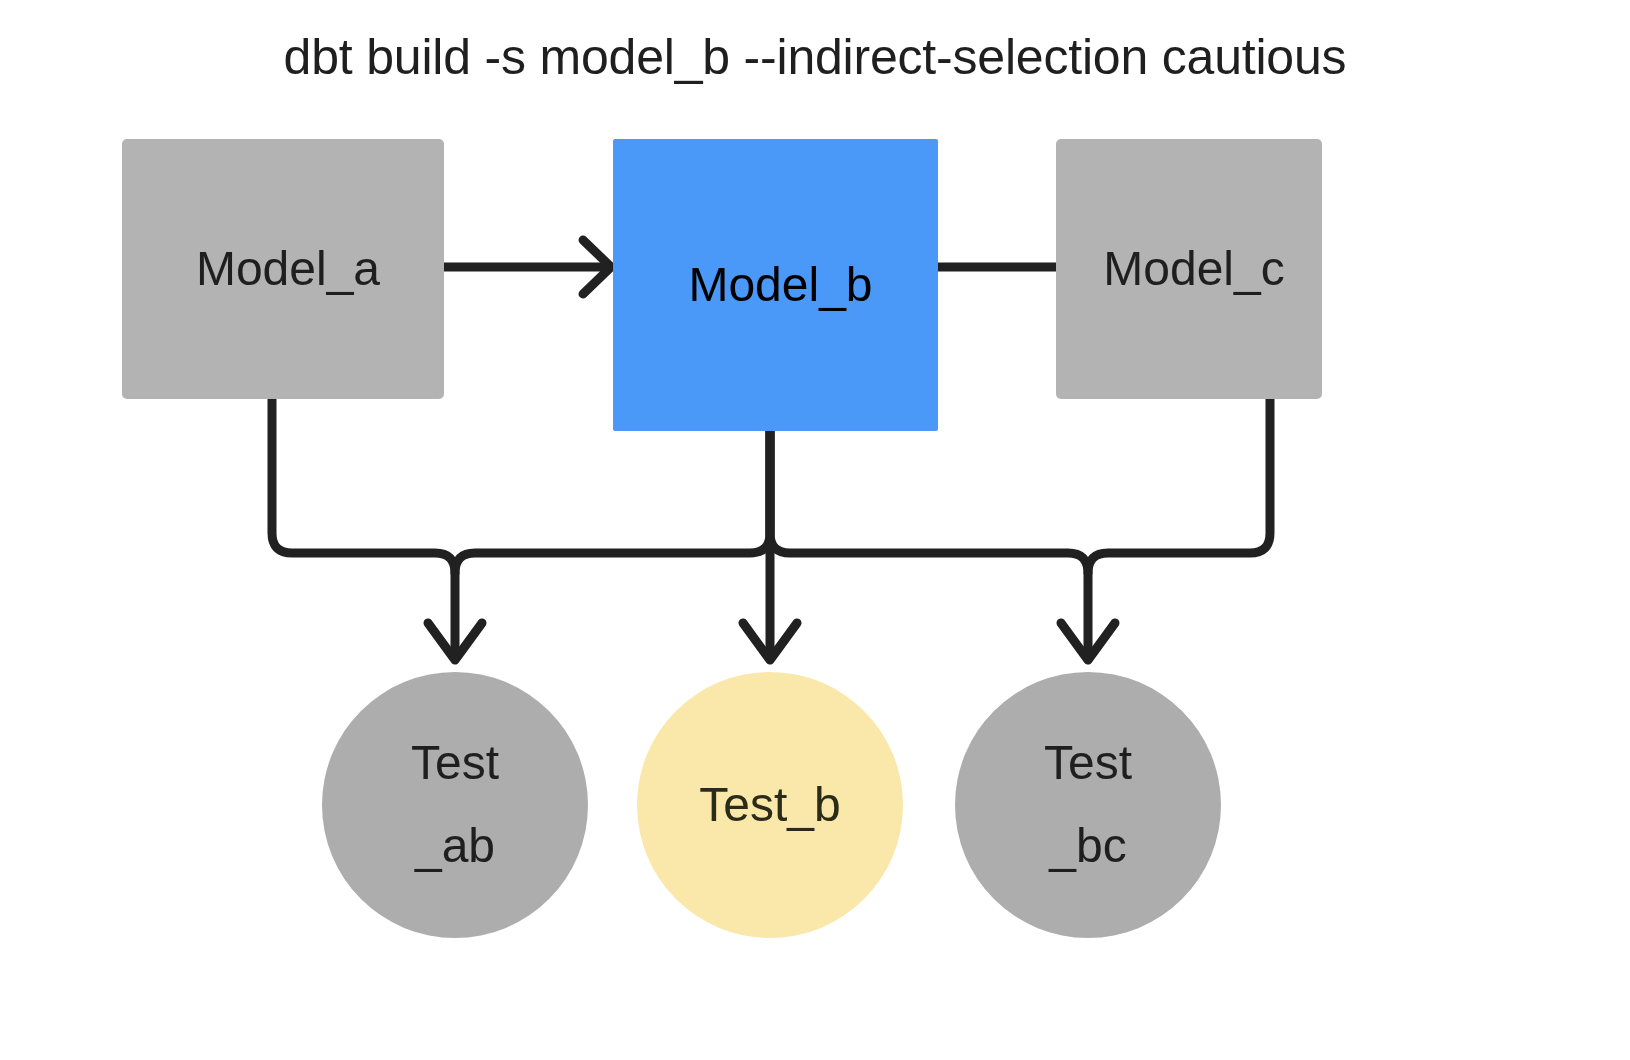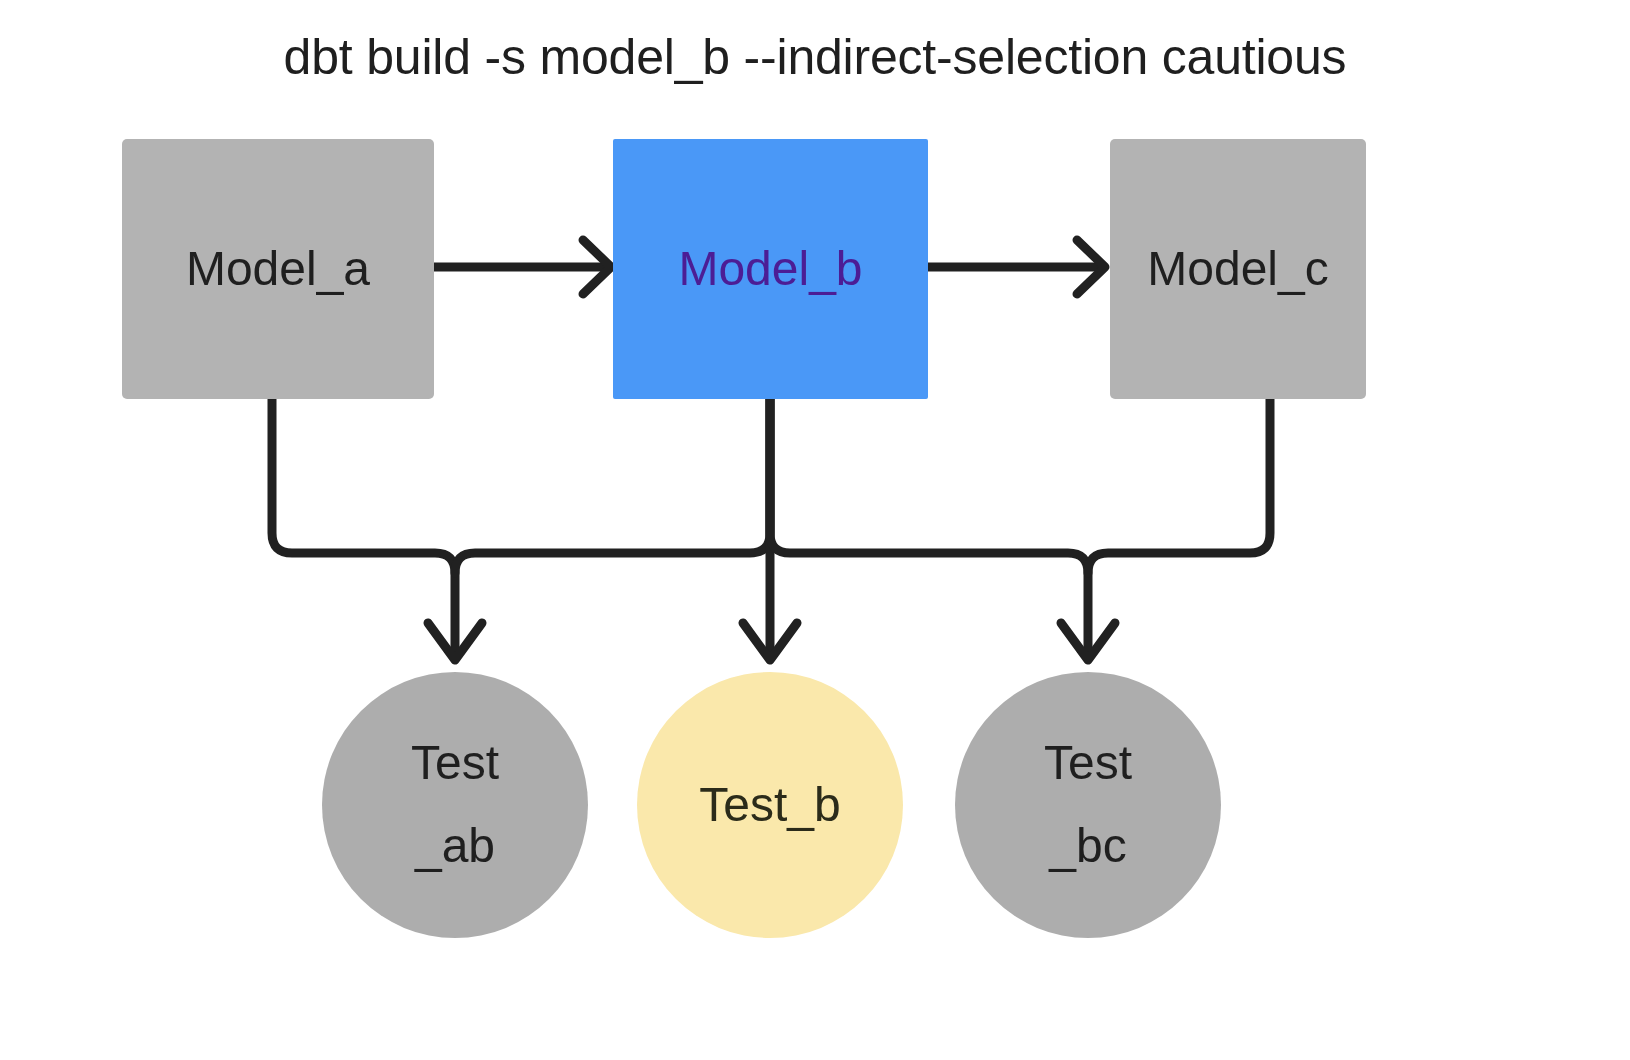--- a/index.html
+++ b/index.html
@@ -41,20 +41,21 @@
   .node-box {
     position: absolute;
     border-radius: 5px;
     display: flex;
     align-items: center;
     justify-content: center;
     font-size: 48px;
     font-weight: 400;
     line-height: 1.05;
     text-align: center;
+    padding-left: 10px;
   }
   .node-circle {
     position: absolute;
     border-radius: 50%;
     display: flex;
     flex-direction: column;
     align-items: center;
     justify-content: center;
     font-size: 48px;
     font-weight: 400;
@@ -93,25 +94,25 @@
       <polyline points="1061,623 1088,660 1115,623"></polyline>
 
       <path d="M 1270 399 L 1270 533 Q 1270 553 1250 553 L 1108 553 Q 1088 553 1088 573"></path>
     </g>
   </svg>
 
   <div class="node-box" style="left:122px; top:139px; width:312px; height:260px; background:#b3b3b3; color:#1f1f1f;">
     <span>Model_a</span>
   </div>
 
-  <div class="node-box" style="left:613px; top:139px; width:315px; height:260px; background:#4a98f7; color:#4c1d95; border-radius:2px;">
+  <div class="node-box" style="left:613px; top:139px; width:315px; height:292px; background:#4a98f7; color:#000000; border-radius:2px;">
     <span>Model_b</span>
   </div>
 
-  <div class="node-box" style="left:1110px; top:139px; width:256px; height:260px; background:#b3b3b3; color:#1f1f1f;">
+  <div class="node-box" style="left:1056px; top:139px; width:256px; height:260px; background:#b3b3b3; color:#1f1f1f;">
     <span>Model_c</span>
   </div>
 
   <div class="node-circle" style="left:322px; top:672px; width:266px; height:266px; background:#adadad; color:#1f1f1f;">
     <span class="line">Test</span>
     <span class="line">_ab</span>
   </div>
 
   <div class="node-circle" style="left:637px; top:672px; width:266px; height:266px; background:#fae8ab; color:#2b2b1a;text-align:center;">
     <span class="line">Test_b</span>

